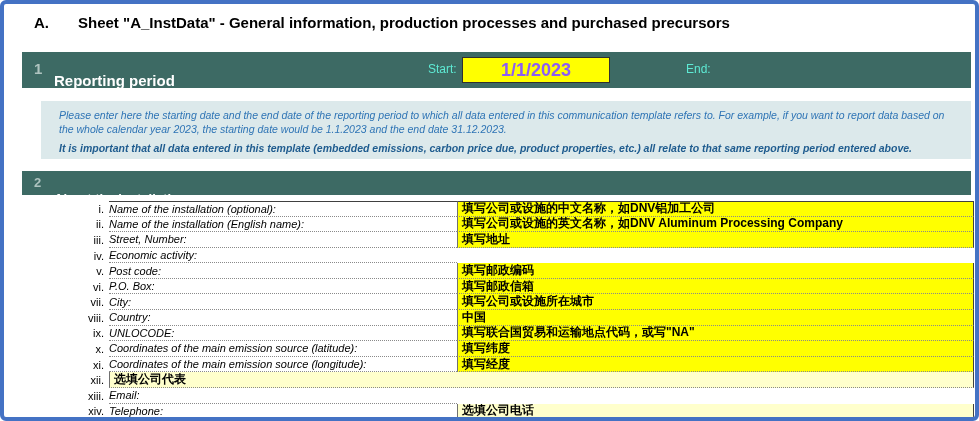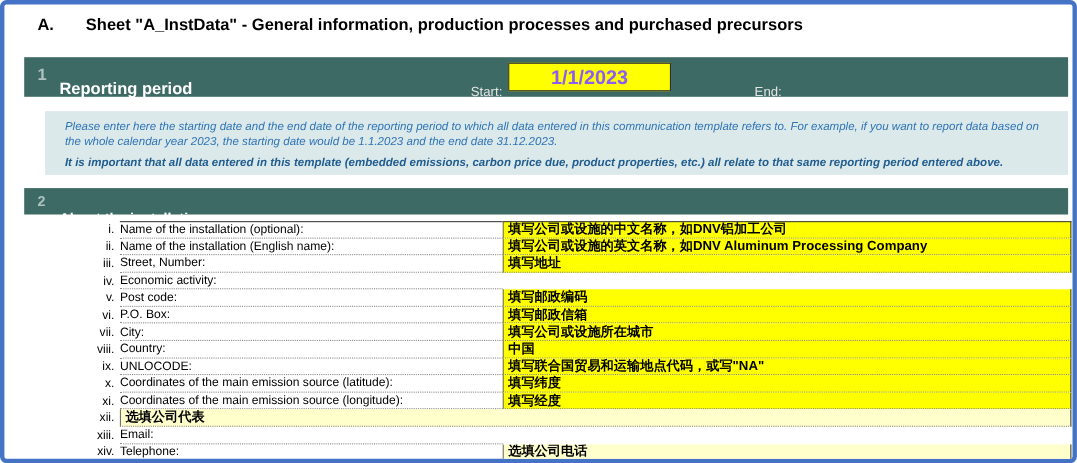--- a/index.html
+++ b/index.html
@@ -26,21 +26,21 @@
   
   .bar{position:absolute;left:18px;width:949px;background:var(--teal);color:#fff;}
   .bar1{top:48px;height:36px;}
   .bar2{top:167px;height:24px;}
   .bar .num{position:absolute;left:12px;color:#AEC3BF;font-weight:bold;}
   .bar .head{position:absolute;left:32px;font-weight:bold;color:#fff;white-space:nowrap;}
   .bar1 .num{top:8px;font-size:15px;}
   .bar1 .head{top:8px;font-size:15px;margin-top:12px;}
   .bar2 .num{top:4px;font-size:13px;}
   .bar2 .head{top:20px;font-size:13px;}
-  .bar1 .date-label{position:absolute;top:24px;font-size:12px;color:#e5e5e5;}
+  .bar1 .date-label{position:absolute;top:10px;font-size:12px;color:#5eead4;}
   .bar1 .date-label.start{left:406px;}
   .bar1 .date-label.end{left:664px;}
   .date-cell{
     position:absolute;top:5px;height:26px;width:148px;background:var(--yellow);
     border:1px solid #303030;color:#8b5cf6;font-weight:bold;font-size:18px;
     display:flex;align-items:center;justify-content:center;
   }
   .date-cell.start{left:440px;}
   .date-cell.end{left:694px;margin-top:45px;}
   
@@ -52,21 +52,21 @@
   .note p.strong{margin-top:5px;font-weight:bold;color:var(--note-text-strong);}
   
   .inst-table{position:absolute;left:55px;top:197px;width:915px;height:218px;display:flex;flex-direction:column;}
   .t-row{display:flex;flex:1 1 0;min-height:0;}
   .cell-num{
     width:50px;text-align:right;padding-right:5px;font-size:11px;color:#000;
     display:flex;align-items:center;justify-content:flex-end;
   }
   .cell-label{
     width:348px;font-size:11px;color:#000;display:flex;align-items:center;
-    border-bottom:1px dotted var(--grid-dot);overflow:hidden;white-space:nowrap;
+    border-bottom:1px dotted var(--grid-dot);overflow:hidden;white-space:nowrap;font-style:italic;
   }
   .cell-value{
     flex:1;background:var(--yellow);font-size:12px;font-weight:bold;color:#000;
     display:flex;align-items:center;padding-left:4px;
     border-bottom:1px dotted var(--grid-dot);
     border-left:1px solid #707070;border-right:1px solid var(--grid-dark);
     overflow:hidden;white-space:nowrap;
   }
   .cell-value.pale{background:var(--pale-yellow);}
   .t-row:first-child .cell-label,.t-row:first-child .cell-value{border-top:1px solid var(--grid-dark);}

